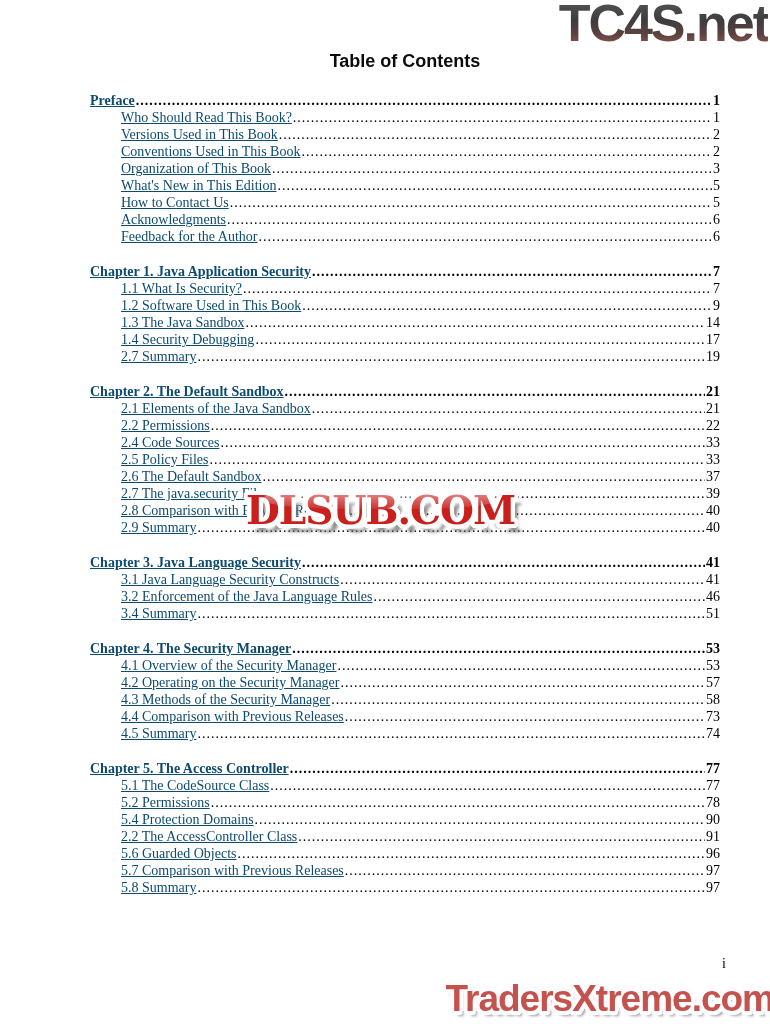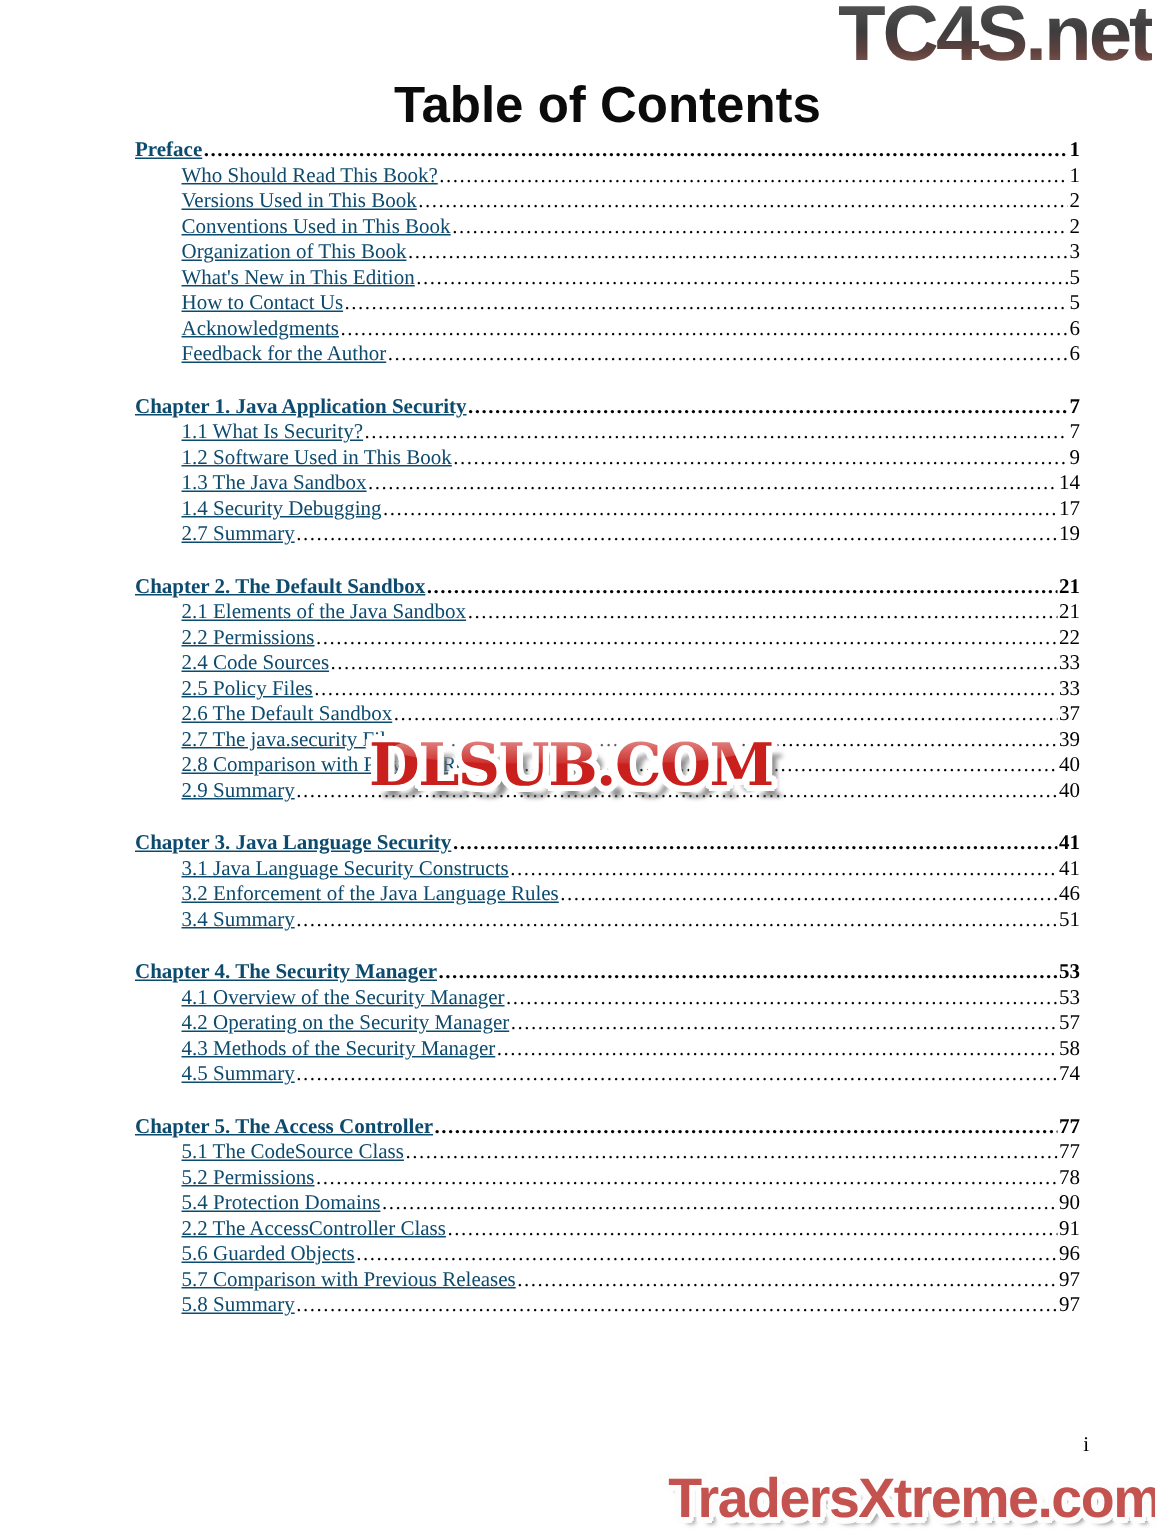--- a/index.html
+++ b/index.html
@@ -12,21 +12,21 @@
     overflow: hidden;
   }
 
   
   .doc-title {
     position: absolute;
     top: 51px; left: 90px; width: 630px;
     text-align: center;
     font-family: "Liberation Sans", "DejaVu Sans", sans-serif;
     font-weight: 700;
-    font-size: 34px;
+    font-size: 18px;
     color: #0b0b0b;
   }
 
   
   .toc {
     position: absolute;
     top: 92px; left: 90px; width: 630px;
   }
   .toc-section { margin-top: 18px; }
   .toc-section:first-child { margin-top: 0; }
@@ -335,20 +335,25 @@
     <span class="leader"></span>
     <span class="pg">57</span>
   </div>
 
   <div class="line">
     <a>4.3 Methods of the Security Manager</a>
     <span class="leader"></span>
     <span class="pg">58</span>
   </div>
 
+  <div class="line">
+    <a>4.4 Comparison with Previous Releases</a>
+    <span class="leader"></span>
+    <span class="pg">73</span>
+  </div>
 
   <div class="line">
     <a>4.5 Summary</a>
     <span class="leader"></span>
     <span class="pg">74</span>
   </div>
 </div>
   </div>
 
   <div class="toc-section">

